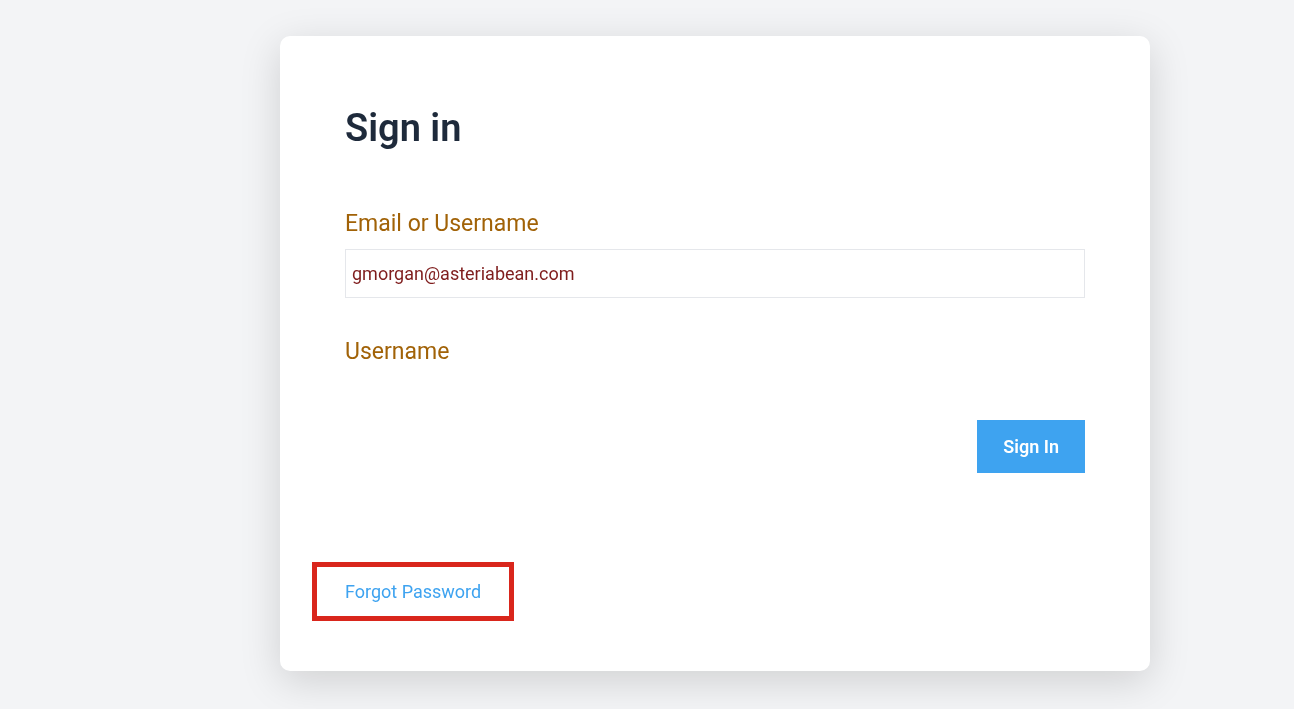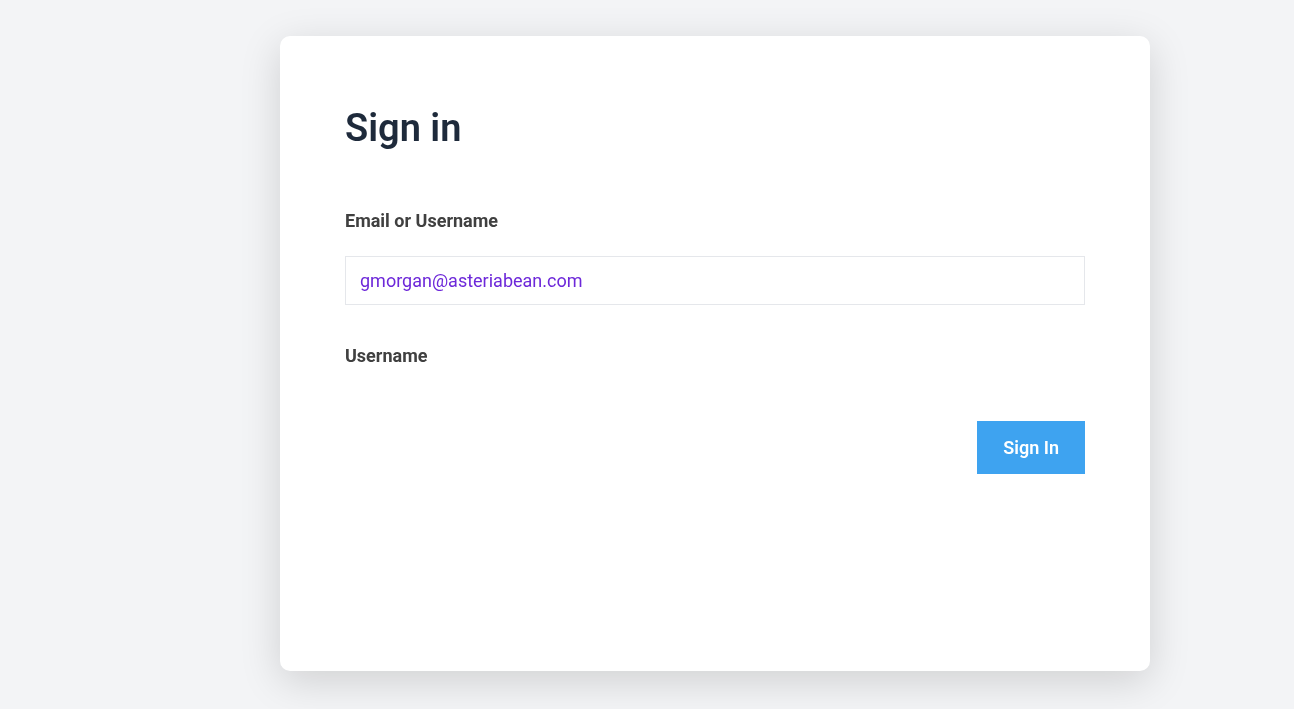--- a/index.html
+++ b/index.html
@@ -26,36 +26,34 @@
       padding: 70px 65px 50px 65px;
       position: relative;
     }
     .title {
       font-size: 38px;
       font-weight: 600;
       color: #1e2a3b;
       margin-bottom: 60px;
     }
     .field-label {
-      font-size: 18px;
-      color: #404040;
+      font-size: 23px;
+      color: #a16207;
       margin-bottom: 12px;
       display: block;
-      font-weight: bold;
     }
     .input {
       width: 100%;
-      padding: 13px 14px;
+      padding: 13px 6px;
       font-size: 18px;
-      color: #6d28d9;
+      color: #7f1d1d;
       border: 1px solid #e5e7eb;
       background-color: #ffffff;
       outline: none;
       font-family: inherit;
-      margin-top: 13px;
     }
     .input::placeholder {
       color: #5a6b85;
     }
     .field-group {
       margin-bottom: 40px;
     }
     .button-row {
       display: flex;
       justify-content: flex-end;
@@ -100,13 +98,18 @@
   </div>
 
   <div class="field-group">
     <label class="field-label">Username</label>
   </div>
 
   <div class="button-row">
     <button class="signin-button">Sign In</button>
   </div>
 
+  <div class="forgot-container">
+    <div class="highlight-box">
+      <a class="forgot-link">Forgot Password</a>
+    </div>
+  </div>
 </div>
 
 </body></html>

